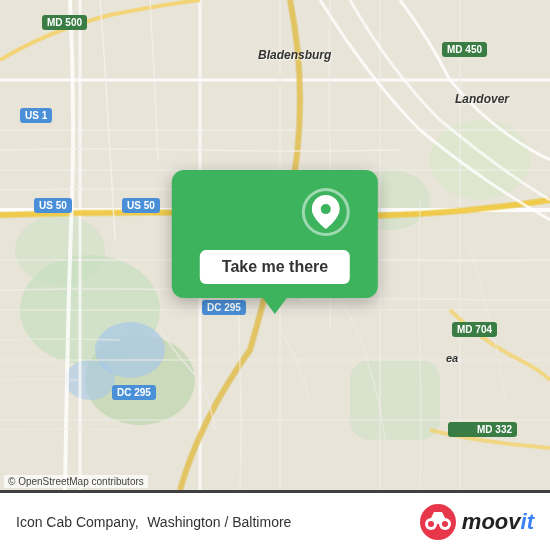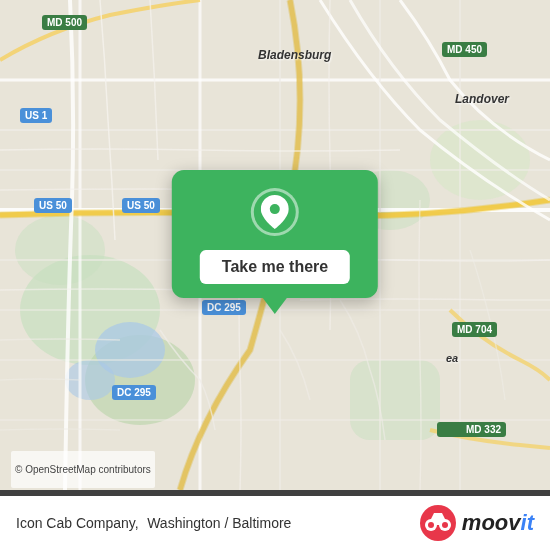--- a/index.html
+++ b/index.html
@@ -39,21 +39,21 @@
       align-items: center;
       z-index: 10;
     }
 
     #popup-card {
       background: #3db35e;
       border-radius: 12px;
       padding: 18px 28px 14px 28px;
       display: flex;
       flex-direction: column;
-      align-items: center;
+      align-items: flex-end;
       box-shadow: 0 4px 16px rgba(0,0,0,0.25);
       min-width: 180px;
     }
 
     #popup-icon {
       width: 48px;
       height: 48px;
       background: #3db35e;
       border-radius: 50%;
       border: 3px solid rgba(255,255,255,0.5);
@@ -84,21 +84,21 @@
       border-top: 16px solid #3db35e;
     }
 
     #footer {
       width: 550px;
       height: 60px;
       background: #ffffff;
       display: flex;
       align-items: center;
       padding: 0 16px;
-      border-top: 6px solid #404040;
+      border-top: 3px solid #404040;
       position: absolute;
       bottom: 0;
       left: 0;
     }
 
     #footer-logo {
       margin-left: auto;
       display: flex;
       align-items: center;
     }
@@ -159,25 +159,25 @@
       color: #333;
       font-weight: 600;
       text-shadow: 1px 1px 2px rgba(255,255,255,0.8);
       pointer-events: none;
       font-style: italic;
     }
 
     .attribution {
       position: absolute;
       bottom: 2px;
-      left: 11px;
+      left: 4px;
       font-size: 10px;
       color: #444;
       background: rgba(255,255,255,0.7);
-      padding: 13px 4px;
+      padding: 1px 4px;
       border-radius: 2px;
     }
   </style>
 </head>
 <body>
 
 <div id="map-container">
 
   <svg id="map-svg" viewBox="0 0 550 490" xmlns="http://www.w3.org/2000/svg">
 
@@ -249,21 +249,21 @@
 
   <div class="state-label road-label" style="position:absolute;top:15px;left:42px;">MD 500</div>
   <div class="state-label road-label" style="position:absolute;top:42px;left:442px;">MD 450</div>
   <div class="highway-label road-label" style="position:absolute;top:108px;left:20px;">US 1</div>
   <div class="highway-label road-label" style="position:absolute;top:198px;left:34px;">US 50</div>
   <div class="highway-label road-label" style="position:absolute;top:198px;left:122px;">US 50</div>
   <div class="highway-label road-label" style="position:absolute;top:198px;left:334px;">US 50</div>
   <div class="highway-label road-label" style="position:absolute;top:300px;left:202px;">DC 295</div>
   <div class="highway-label road-label" style="position:absolute;top:385px;left:112px;">DC 295</div>
   <div class="state-label road-label" style="position:absolute;top:322px;left:452px;">MD 704</div>
-  <div class="state-label road-label" style="position:absolute;top:422px;left:437px;padding-left:29px;">MD 332</div>
+  <div class="state-label road-label" style="position:absolute;top:422px;left:448px;padding-left:29px;">MD 332</div>
 
   <div class="place-label" style="top:48px;left:258px;">Bladensburg</div>
   <div class="place-label" style="top:92px;left:455px;">Landover</div>
   <div class="place-label" style="top:352px;left:446px;font-size:11px;font-style:italic;">ea</div>
 
   <div id="popup-overlay">
     <div id="popup-card">
       <div id="popup-icon">
         <svg width="28" height="34" viewBox="0 0 28 34" xmlns="http://www.w3.org/2000/svg">
           <path d="M14 0C6.27 0 0 6.27 0 14c0 9.625 14 20 14 20S28 23.625 28 14C28 6.27 21.73 0 14 0z" fill="white"></path>

